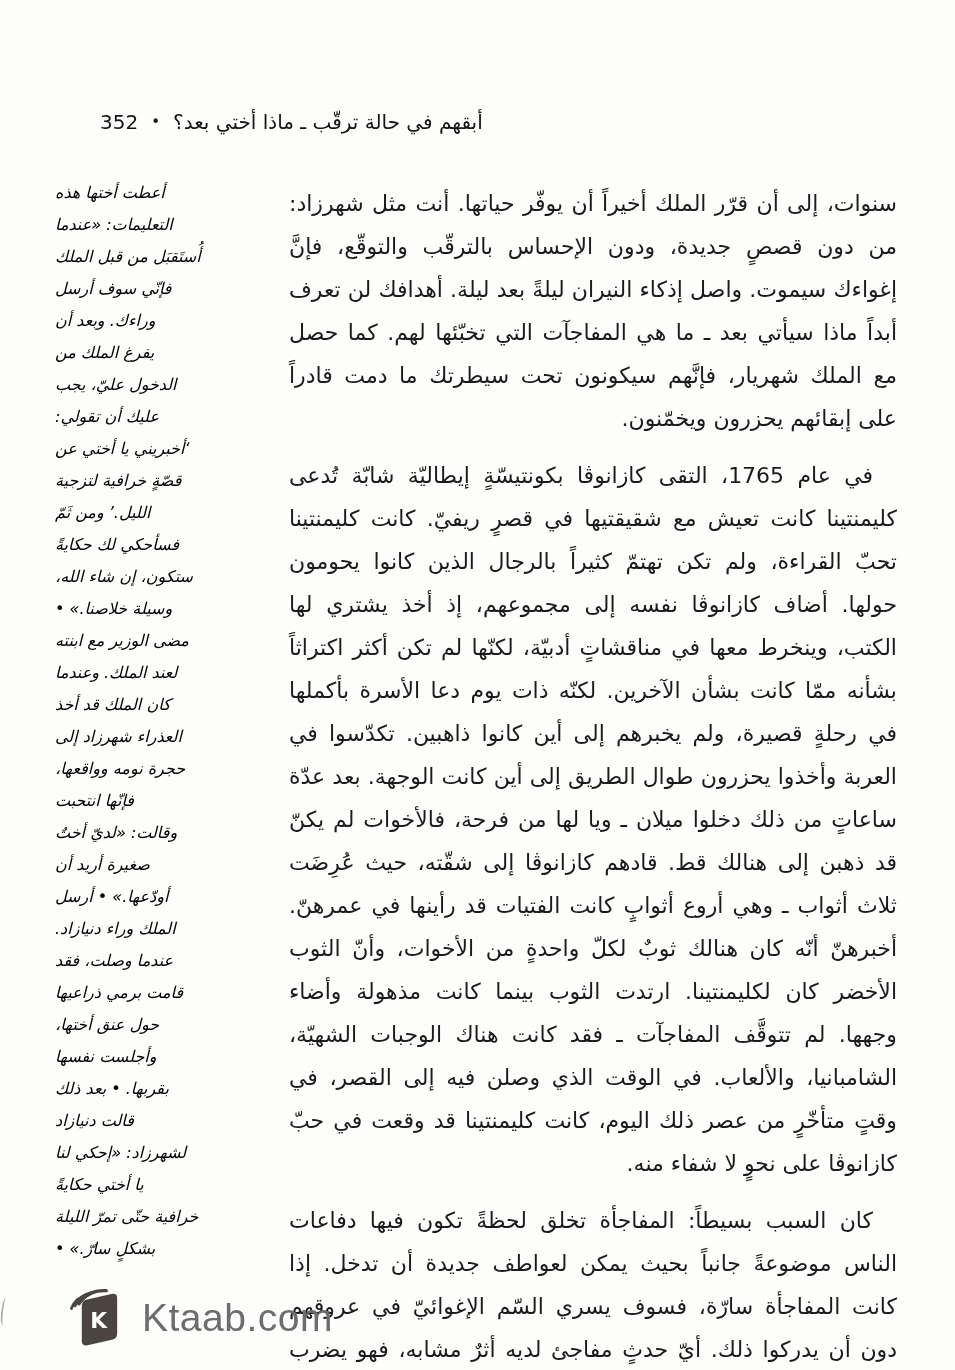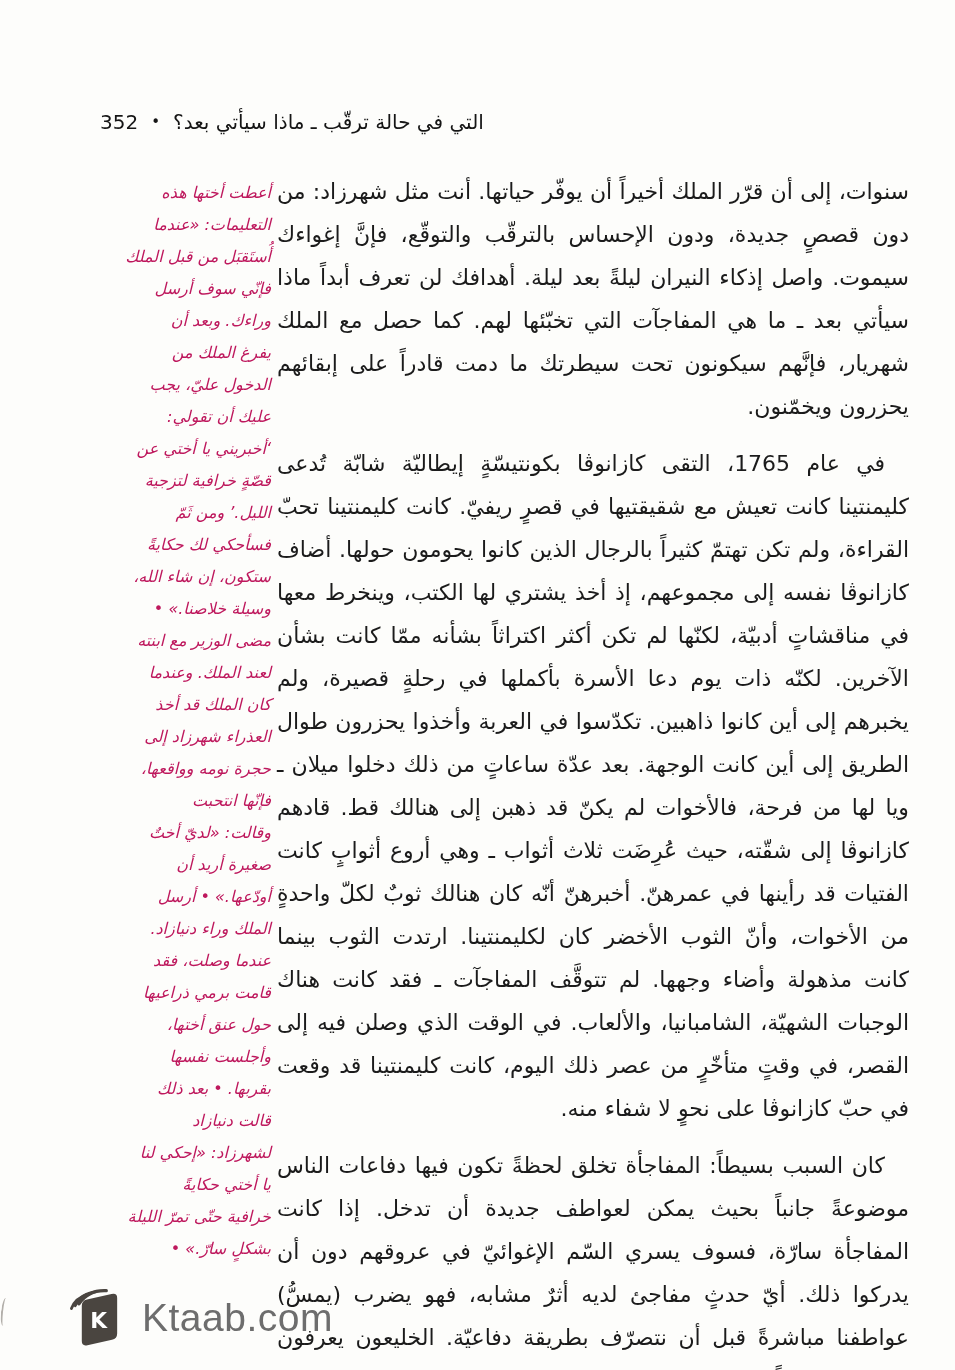--- a/index.html
+++ b/index.html
@@ -22,32 +22,32 @@
   }
   .running-head .bullet{margin:0 13px;font-size:15px;}
   
   .body-text{
     position:absolute;top:170px;right:46px;width:632px;
     direction:rtl;
     text-align:justify;
     font-size:22px;line-height:43px;
     color:#1b1b1b;
   }
-  .body-text p{margin:0;}
+  .body-text p{margin:12px;}
   .body-text p + p{margin-top:14px;}
   .body-text p.indent{text-indent:24px;}
   
   .margin-note{
     position:absolute;top:177px;right:684px;width:216px;
     direction:rtl;
-    text-align:right;
+    text-align:left;
     font-style:italic;
     font-size:16px;line-height:32px;
     white-space:pre-line;
-    color:#be185d;
+    color:#000000;
   }
   
   .logo{
     position:absolute;left:62px;top:1284px;
     display:flex;align-items:center;gap:14px;
   }
   .logo-text{
     font-family:"Liberation Sans",sans-serif;
     font-size:39px;color:#6d6d6d;letter-spacing:.5px;
   }
@@ -59,21 +59,21 @@
     transform:rotate(6deg);
     opacity:.75;
   }
 </style>
 </head>
 <body>
 
 <div class="page">
 
   <header class="running-head">
-    <span>التي في حالة ترقّب ـ ماذا سيأتي بعد؟</span>
+    <span>أبقهم في حالة ترقّب ـ ماذا أختي بعد؟</span>
     <span class="bullet">•</span>
     <span>352</span>
   </header>
 
   <aside class="margin-note">أعطت أختها هذه
 التعليمات: «عندما
 أُستَقبَل من قبل الملك
 فإنّي سوف أرسل
 وراءك. وبعد أن
 يفرغ الملك من

